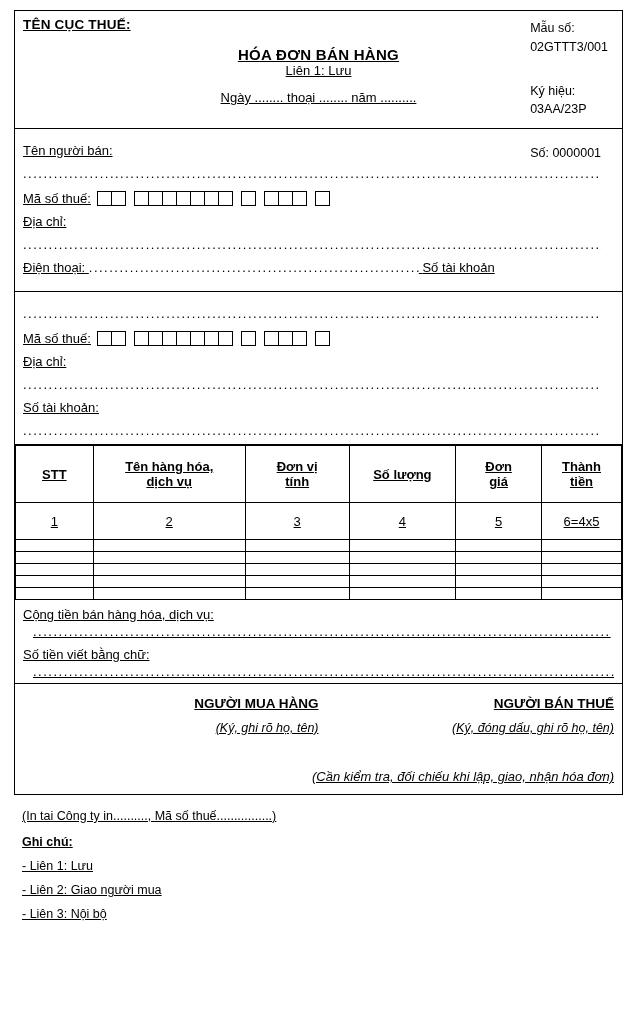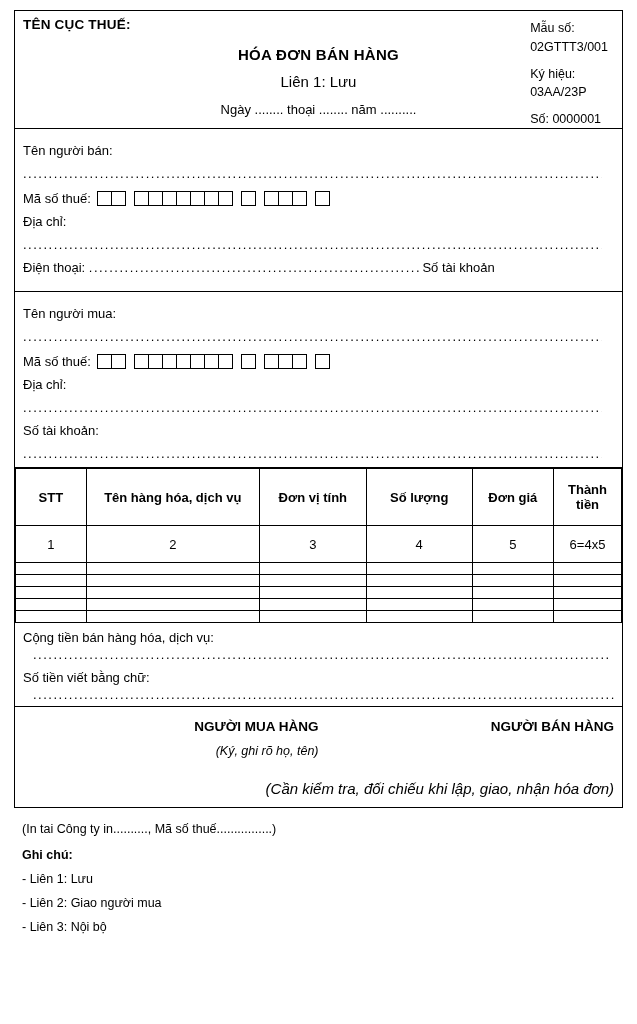--- a/index.html
+++ b/index.html
@@ -14,20 +14,21 @@
     color: #000000;
     font-size: 13px;
     position: relative;
     overflow: hidden;
   }
   .page {
     width: 637px;
     height: 1024px;
     box-sizing: border-box;
     padding: 10px 10px 0 10px;
+    text-decoration: underline;
   }
   .invoice-box {
     border: 1px solid #000;
     box-sizing: border-box;
     width: 609px;
     margin: 0 auto;
   }
   .section {
     padding: 6px 8px 6px 8px;
   }
@@ -51,40 +52,40 @@
     text-align: center;
     margin-top: -2px;
   }
   .doc-title {
     font-weight: bold;
     font-size: 15px;
     letter-spacing: .3px;
     margin-top: 16px;
   }
   .copy-line {
-    margin-top: 10px;
-    font-size: 15px;
+    margin-top: 0;
+    font-size: 13px;
   }
   .date-line {
     margin-top: 12px;
     font-size: 13px;
   }
   .header-right {
     position: absolute;
     right: 14px;
     top: 8px;
     font-size: 12.5px;
     line-height: 1.5;
     text-align: left;
   }
   .header-right div {
     white-space: nowrap;
   }
   .hr-gap {
-    margin-top: 8px;
+    margin-top: 25px;
   }
 
   
   .field-row {
     margin: 8px 12px 0 0;
     font-size: 13px;
     white-space: nowrap;
     overflow: hidden;
   }
   .field-label {
@@ -127,21 +128,21 @@
 
   
   table.items {
     width: 100%;
     border-collapse: collapse;
     font-size: 13px;
   }
   table.items th, table.items td {
     border: 1px solid #000;
     text-align: center;
-    padding: 4px 14px;
+    padding: 4px 20px;
   }
   table.items thead th {
     font-weight: bold;
     height: 48px;
     vertical-align: middle;
   }
   table.items td.numrow {
     height: 28px;
   }
   table.items tr.empty td {
@@ -186,22 +187,22 @@
     font-weight: bold;
     font-size: 13.5px;
   }
   .sign-sub {
     font-style: italic;
     font-size: 12.5px;
     margin-top: 10px;
   }
   .sign-note {
     font-style: italic;
-    font-size: 15px;
-    margin-top: 22px;
+    font-size: 13px;
+    margin-top: 34px;
   }
 
   
   .footer {
     padding: 8px 12px 0 12px;
     font-size: 12.5px;
   }
   .footer .printer {
     margin-top: 6px;
   }
@@ -282,23 +283,20 @@
 
       <div class="field-row">
         <span>Điện thoại:</span>
         <span class="dotline" style="width:330px">.................................................................................................................</span>
         <span>Số tài khoản</span>
       </div>
       <div class="spacer-8"></div>
     </div>
 
     <div class="section bordered-bottom">
-      <div class="field-row">
-        <span>Tên người mua:</span>
-      </div>
       <div class="field-row">
         <span class="dotline dotline-full">......................................................................................................................................................</span>
       </div>
 
       <div class="taxcode-row">
         <span>Mã số thuế:</span>
         <span class="boxes">
           <span class="grp">
             <span class="cell"></span>
             <span class="cell"></span>
@@ -411,21 +409,22 @@
       <div class="dots-row">......................................................................................................................................................</div>
     </div>
 
     <div class="sign-area">
       <div class="sign-row">
         <div class="sign-col">
           <div class="sign-title">NGƯỜI MUA HÀNG</div>
           <div class="sign-sub">(Ký, ghi rõ họ, tên)</div>
         </div>
         <div class="sign-col">
-          <div class="sign-title">NGƯỜI BÁN HÀNG</div>
+          <div class="sign-title">NGƯỜI BÁN THUẾ</div>
+          <div class="sign-sub">(Ký, đóng dấu, ghi rõ họ, tên)</div>
         </div>
       </div>
       <div class="sign-note">(Cần kiểm tra, đối chiếu khi lập, giao, nhận hóa đơn)</div>
     </div>
 
   </div>
 
   <div class="footer">
     <div class="printer">(In tai Công ty in.........., Mã số thuế................)</div>
     <div class="notes-title">Ghi chú:</div>

